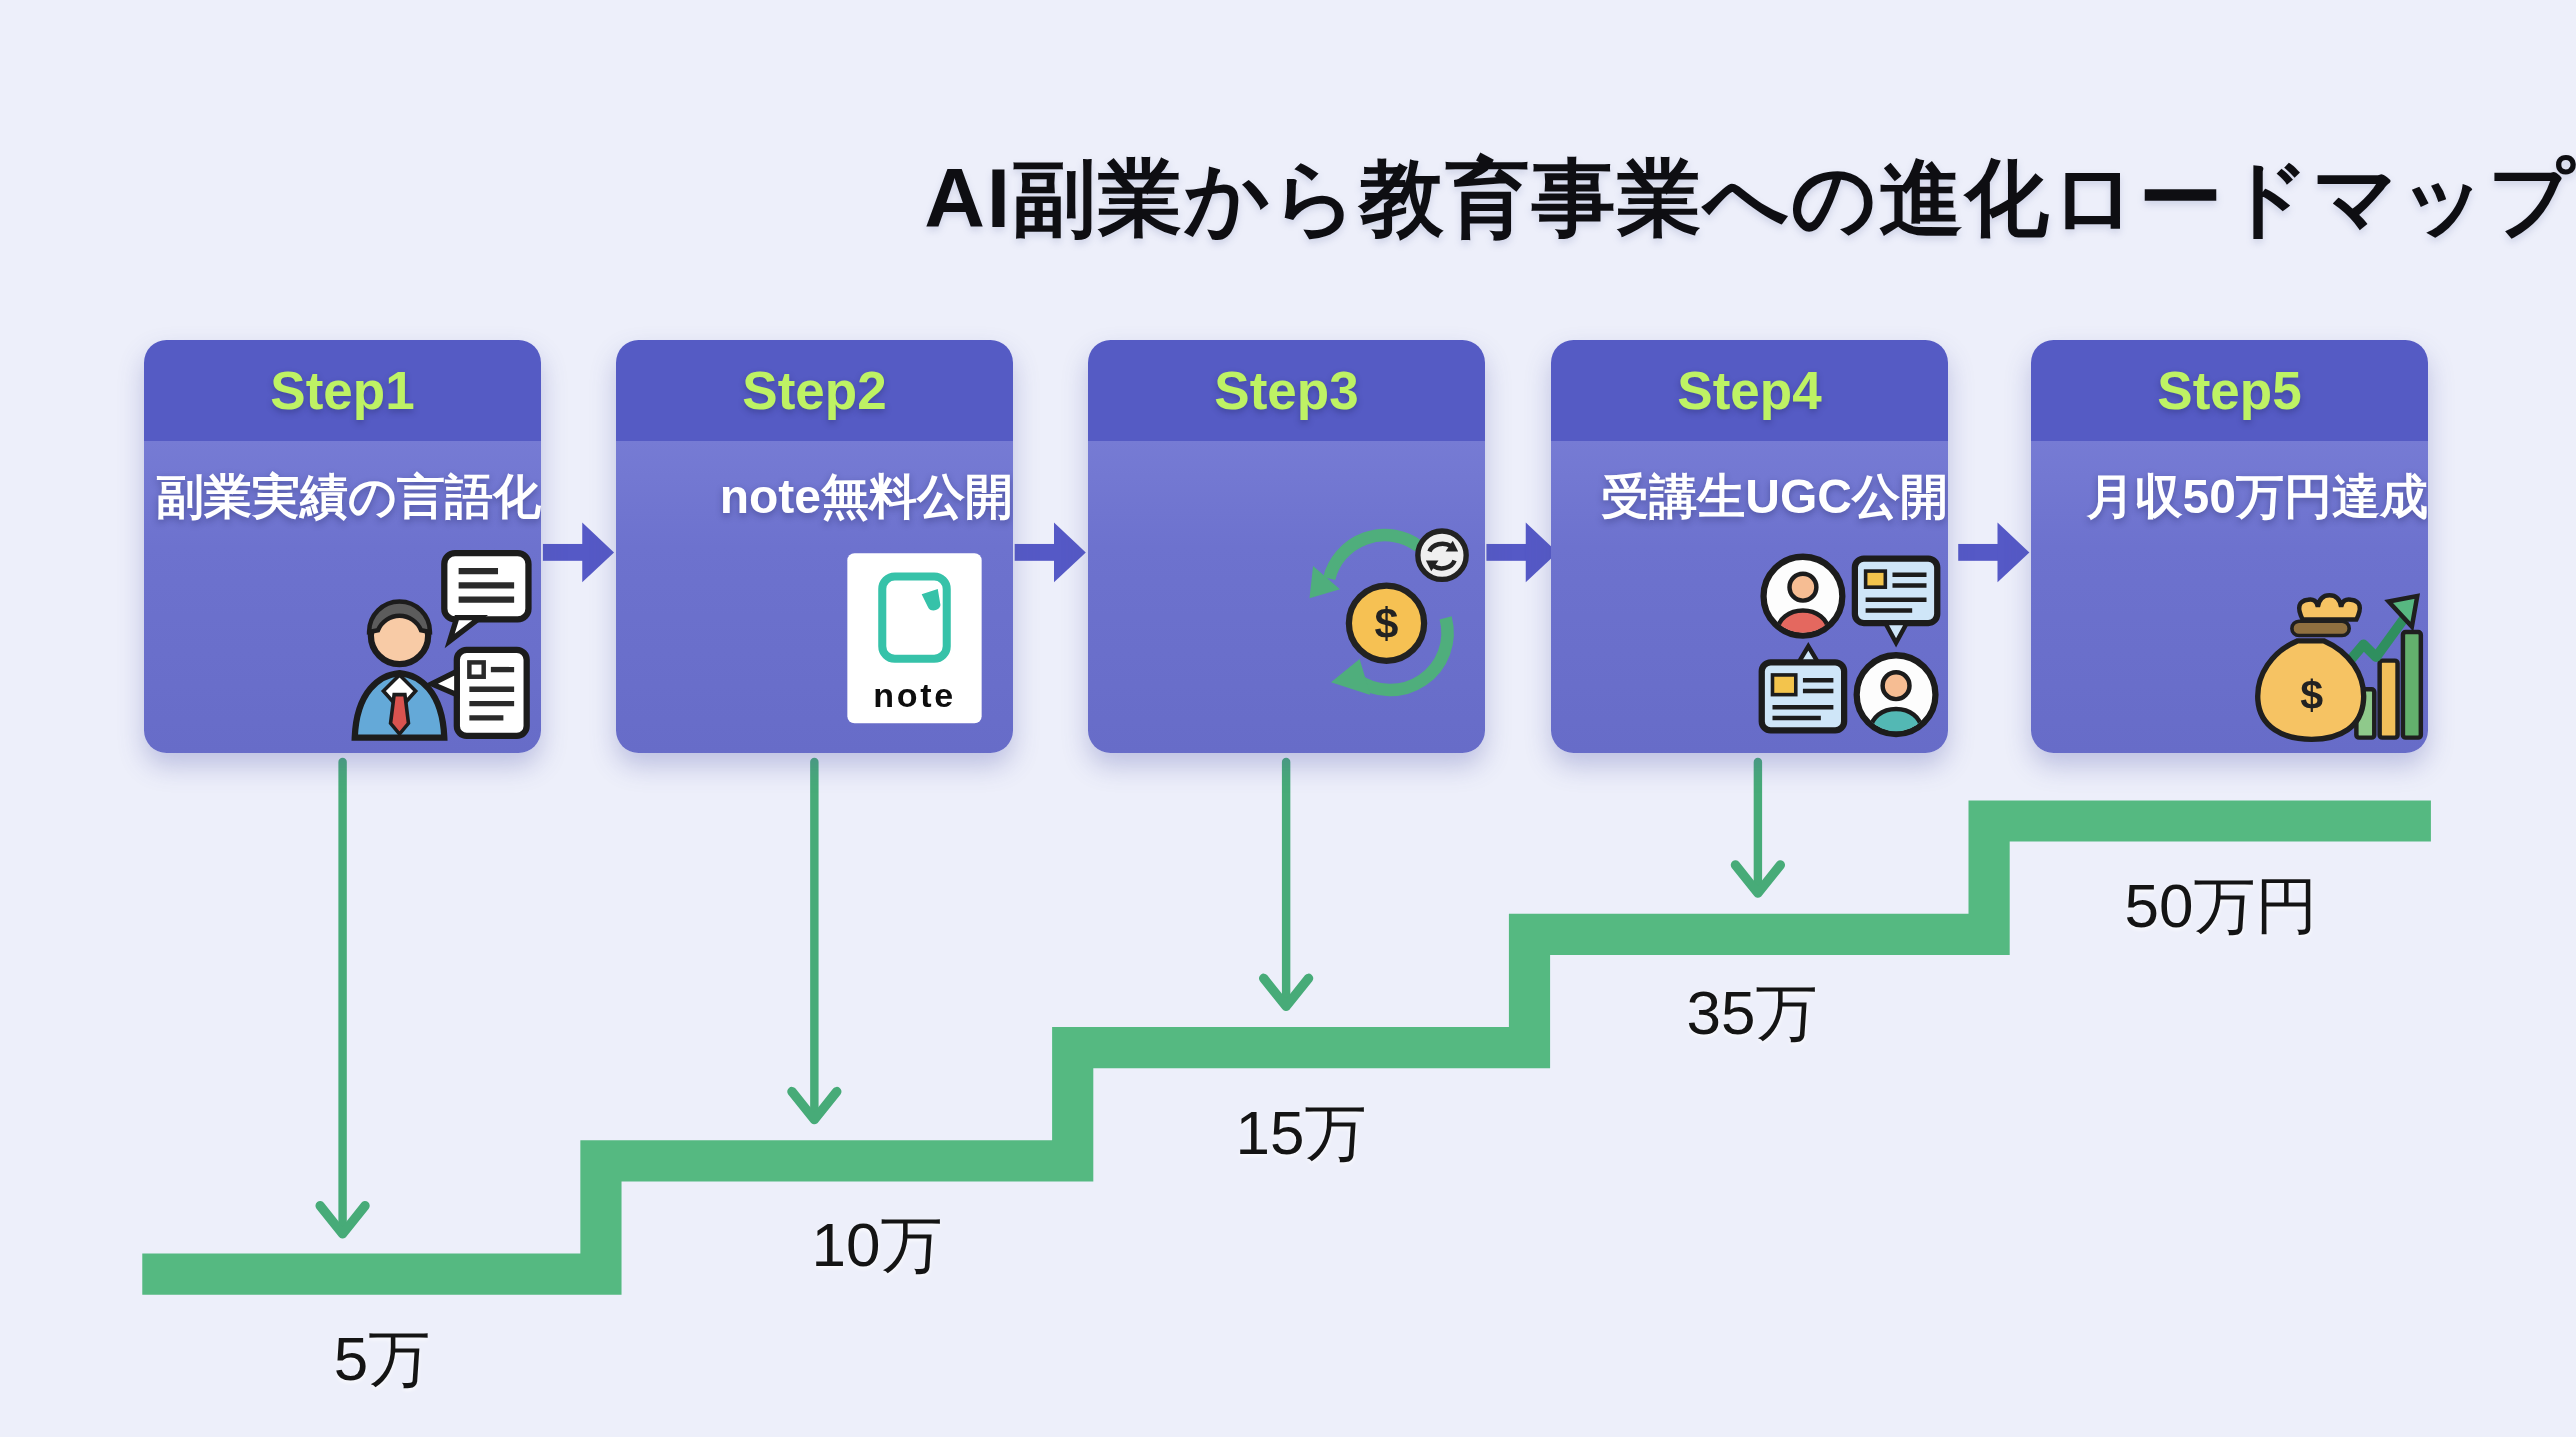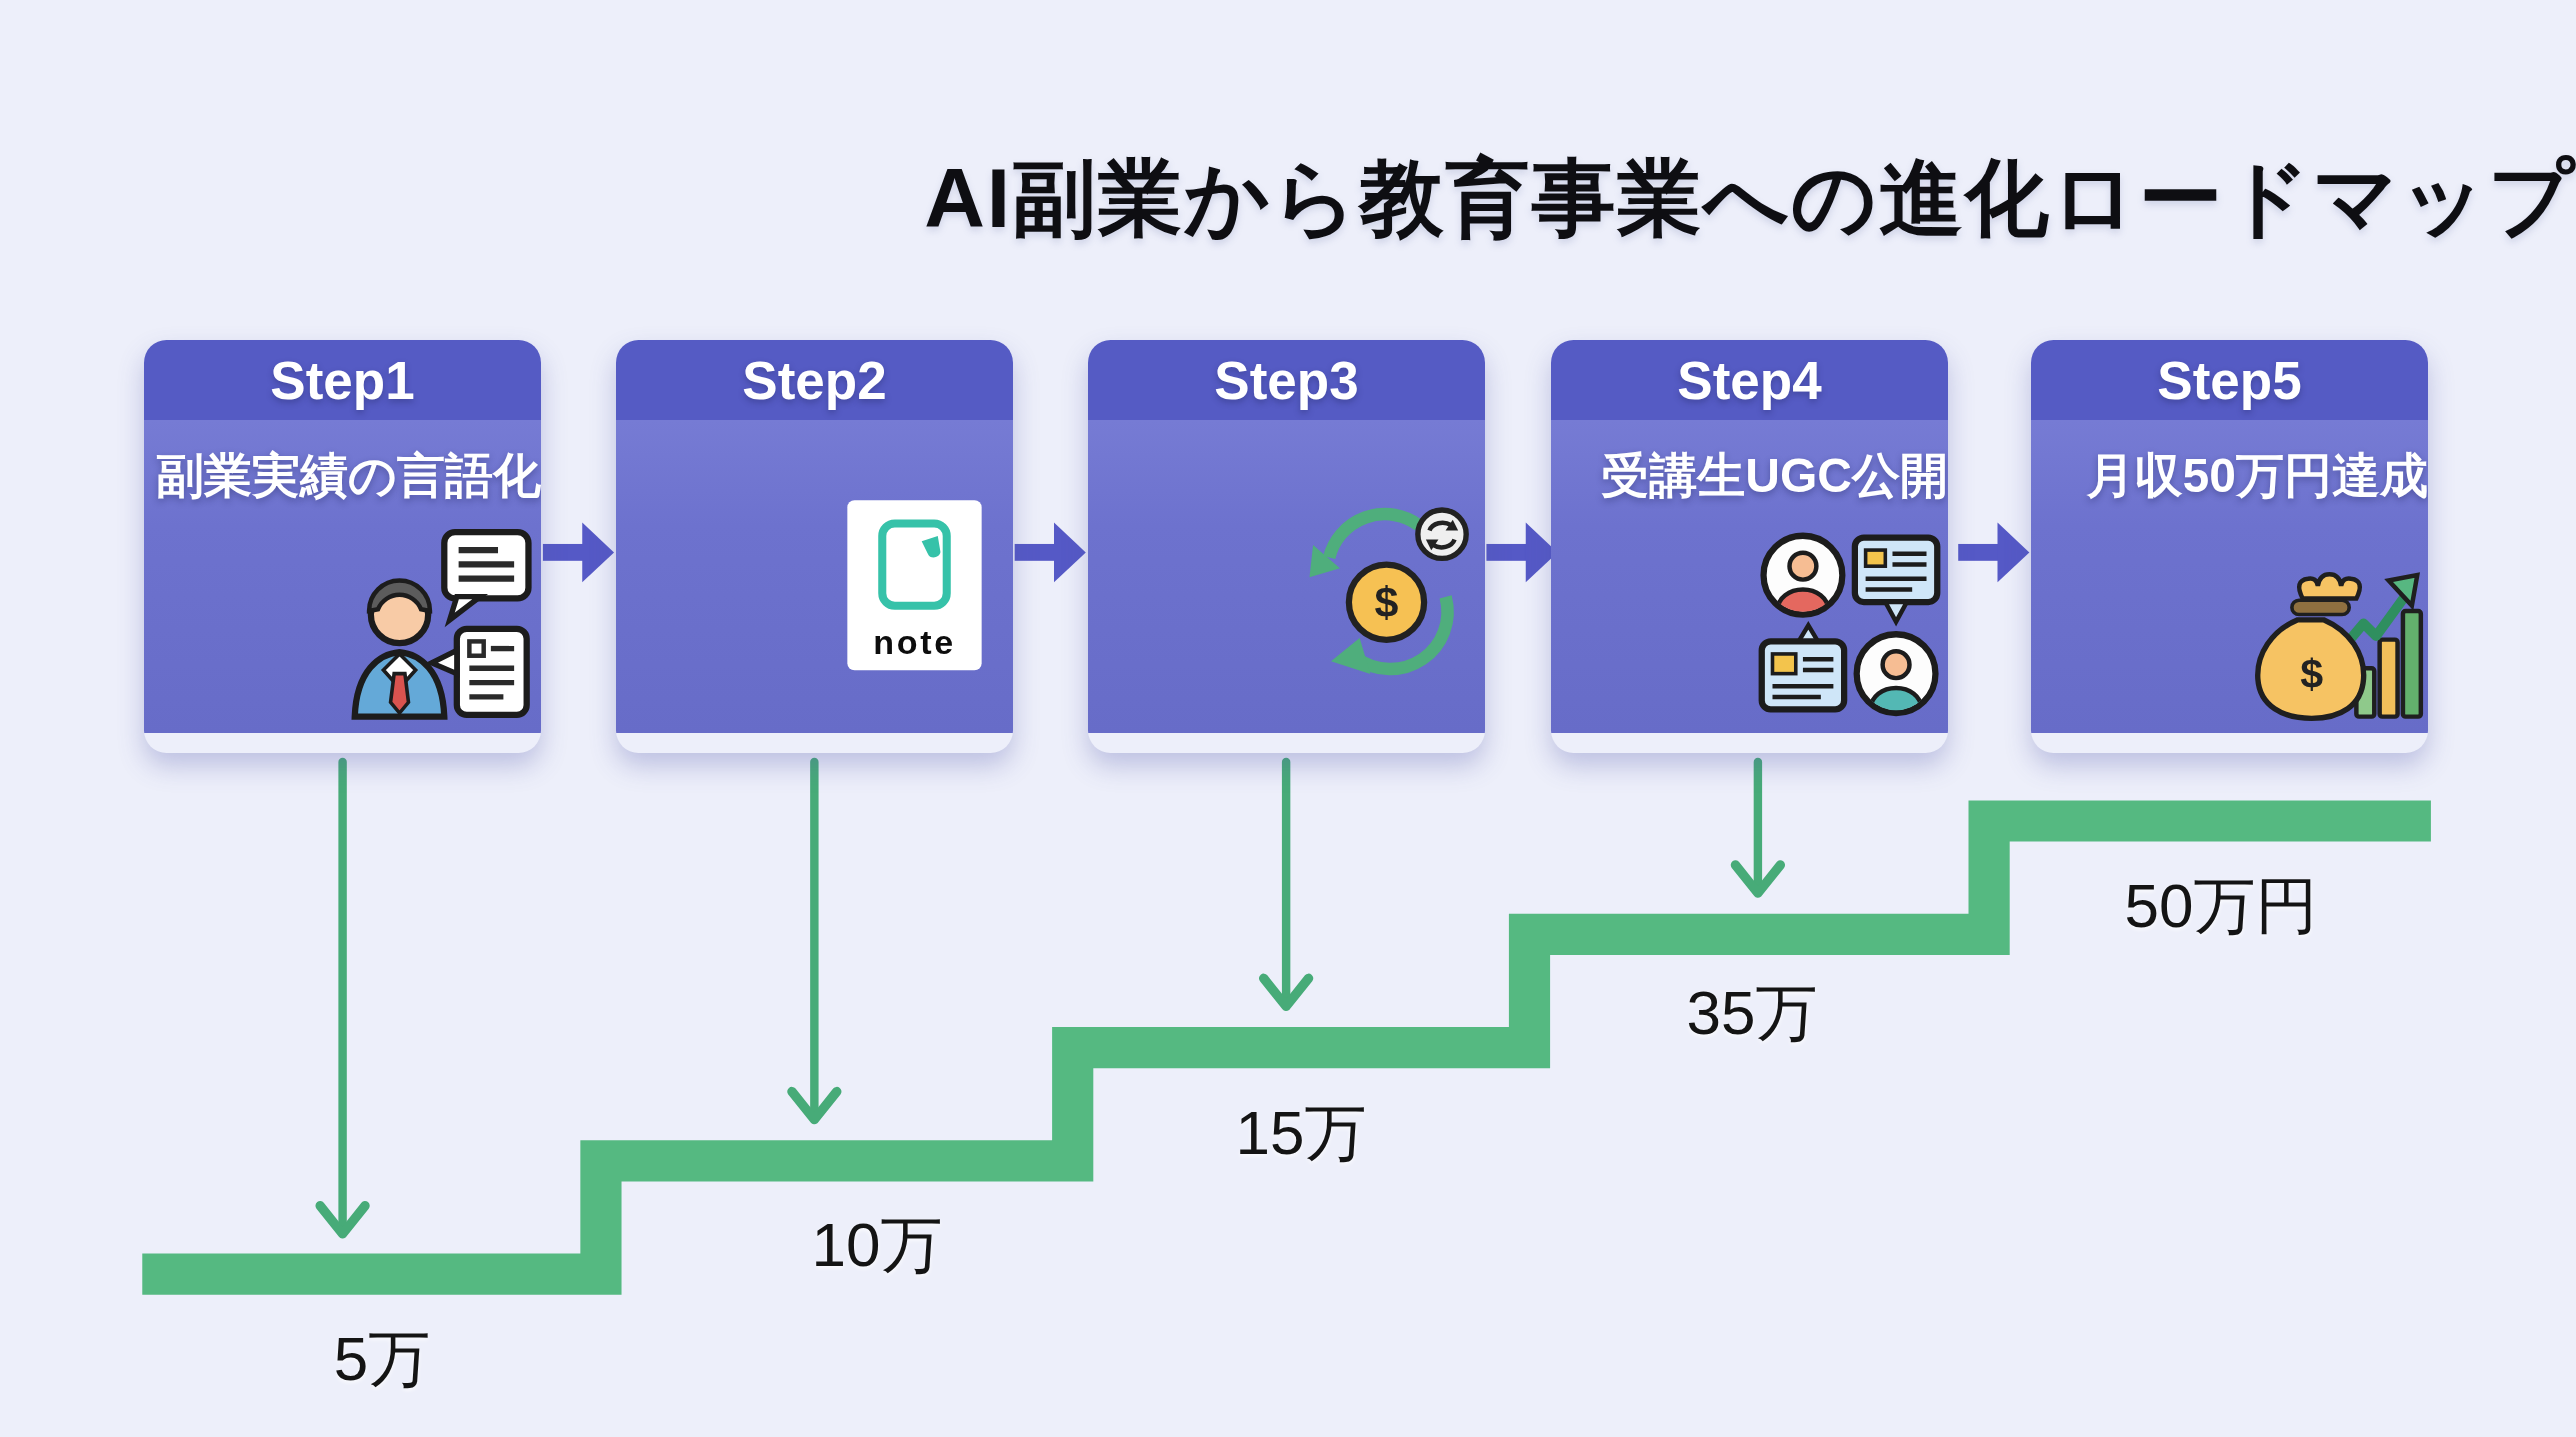--- a/index.html
+++ b/index.html
@@ -12,22 +12,22 @@
     position:absolute;top:142px;left:0;width:2576px;text-align:right;
     font-size:84px;font-weight:900;color:#0e0e12;letter-spacing:1.9px;
     text-shadow:0 3.7px 7.5px rgba(120,130,180,0.25);
     white-space:nowrap;
   }
   .step-card{
     position:absolute;top:340px;width:397px;height:413px;border-radius:22.5px;
     overflow:hidden;box-shadow:0 13px 26px rgba(80,85,170,0.30);
   }
   .card-header{
-    height:80px;background:#555bc4;display:flex;align-items:center;justify-content:center;
-    color:#ffffff;font-size:53px;font-weight:800;
+    height:101px;background:#555bc4;display:flex;align-items:center;justify-content:center;
+    color:#bef264;font-size:53px;font-weight:800;
     text-shadow:0 2.8px 6.6px rgba(30,35,90,0.35);
   }
   .card-body{
     height:313px;display:flex;flex-direction:column;align-items:flex-end;
     background:linear-gradient(180deg,#767bd4 0%,#6d72ce 34%,#676cc8 100%);
     padding-top:24px;box-sizing:border-box;
   }
   .card-subtitle{
     color:#ffffff;font-size:48px;font-weight:800;white-space:nowrap;
     text-shadow:0 2.8px 7.5px rgba(30,35,90,0.38);
@@ -115,20 +115,21 @@
         <circle cx="62" cy="100" r="32" fill="#f8cba6" stroke="#1c1c1c" stroke-width="7"></circle>
         <path d="M28,96 a34,34 0 0 1 68,0 l-10,-2 a26,26 0 0 0 -48,0 z" fill="#5c5c5c" stroke="#1c1c1c" stroke-width="5"></path>
       </svg>
     </div>
   </div>
 </div>
 
 <div class="step-card" style="left:616px">
   <div class="card-header">Step2</div>
   <div class="card-body">
+    <div class="card-subtitle">note無料公開</div>
     <div class="card-icon">
       <svg width="197" height="197" viewBox="0 0 220 220">
         <rect x="35" y="8" width="150" height="190" rx="8" fill="#ffffff"></rect>
         <rect x="74" y="34" width="72" height="92" rx="14" fill="none" stroke="#36c2a9" stroke-width="9"></rect>
         <path d="M118,54 l18,-6 l3,18 c-1,7 -12,8 -14,2 z" fill="#36c2a9"></path>
         <text x="110" y="180" text-anchor="middle" font-size="38" font-weight="bold" fill="#0d0d0d" letter-spacing="3">note</text>
       </svg>
     </div>
   </div>
 </div>

